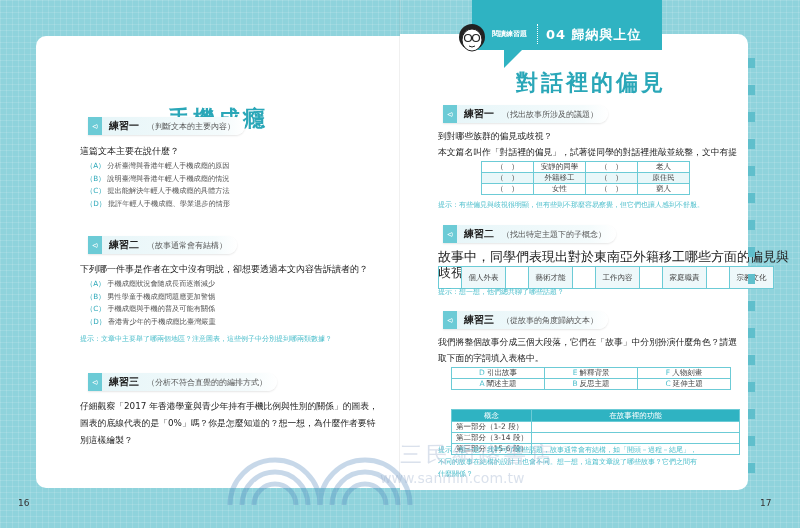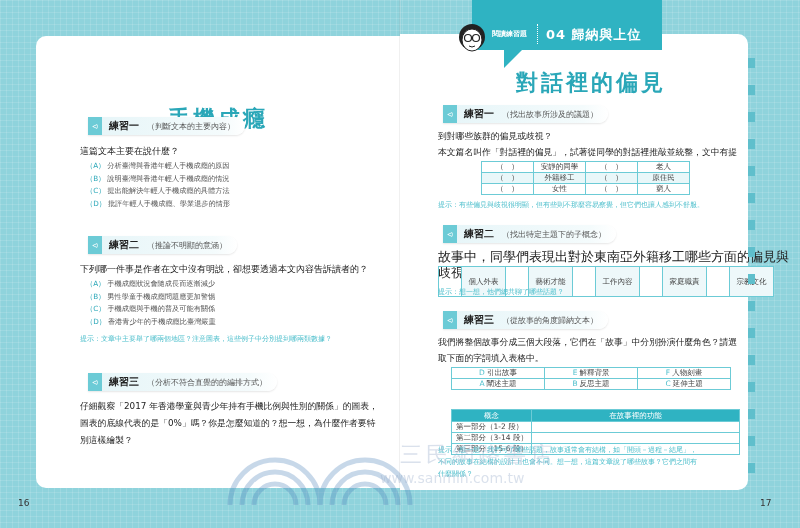--- a/index.html
+++ b/index.html
@@ -67,21 +67,21 @@
 
   .q { position: absolute; font-size: 9px; color: #222; line-height: 16px; }
   .opts { position: absolute; font-size: 7.2px; color: #555; line-height: 12.5px; }
   .opts .letter { color: #2aa7b8; margin-right: 2px; }
   .hint { position: absolute; font-size: 7px; color: #4ebfcc; line-height: 12px; }
 
   table { border-collapse: collapse; position: absolute; font-size: 7.5px; color: #444; }
   td, th { border: 1px solid #6ccbd6; text-align: center; height: 11px; padding: 0 3px; }
   .t1 td { width: 52px; }
   .t1 tr:nth-child(2) { background: #e9f7f9; }
-  .t2 td { height: 30px; margin-top: 13px; }
+  .t2 td { height: 22px; margin-top: 13px; }
   .t2 td.blank { width: 23px; }
   .t2 td.lbl { width: 44px; background: #eef8fa; }
   .t3 td { width: 93px; }
   .t3 td .lt { color: #4ebfcc; margin-right: 2px; }
   .t4 th { background: #2fb3c2; color: #fff; font-weight: normal; height: 12px; }
   .t4 td { text-align: left; padding-left: 4px; height: 11px; }
   .t4 td.func { width: 208px; }
 
   .ring-tabs { position: absolute; left: 748px; top: 58px; }
   .ring-tab { width: 7px; height: 10px; background: #5fbfcc; margin-bottom: 17px; }
@@ -112,21 +112,21 @@
 <div class="opts" style="left:86px; top:160px;">
   <div><span class="letter">（A）</span><span>分析臺灣與香港年輕人手機成癮的原因</span></div>
   <div><span class="letter">（B）</span><span>說明臺灣與香港年輕人手機成癮的情況</span></div>
   <div><span class="letter">（C）</span><span>提出能解決年輕人手機成癮的具體方法</span></div>
   <div><span class="letter">（D）</span><span>批評年輕人手機成癮、學業退步的情形</span></div>
 </div>
 
 <div class="ex-head" style="left:88px; top:236px;">
   <span class="chev">⪦</span>
   <span class="ex-label">練習二</span>
-  <span class="ex-sub">（推論不明顯的意涵）</span>
+  <span class="ex-sub">（故事通常會有結構）</span>
 </div>
 <div class="q" style="left:80px; top:261px;">下列哪一件事是作者在文中沒有明說，卻想要透過本文內容告訴讀者的？</div>
 <div class="opts" style="left:86px; top:278px;">
   <div><span class="letter">（A）</span><span>手機成癮狀況會隨成長而逐漸減少</span></div>
   <div><span class="letter">（B）</span><span>男性學童手機成癮問題應更加警惕</span></div>
   <div><span class="letter">（C）</span><span>手機成癮與手機的普及可能有關係</span></div>
   <div><span class="letter">（D）</span><span>香港青少年的手機成癮比臺灣嚴重</span></div>
 </div>
 <div class="hint" style="left:80px; top:333px;">提示：文章中主要舉了哪兩個地區？注意圖表，這些例子中分別提到哪兩類數據？</div>
 

